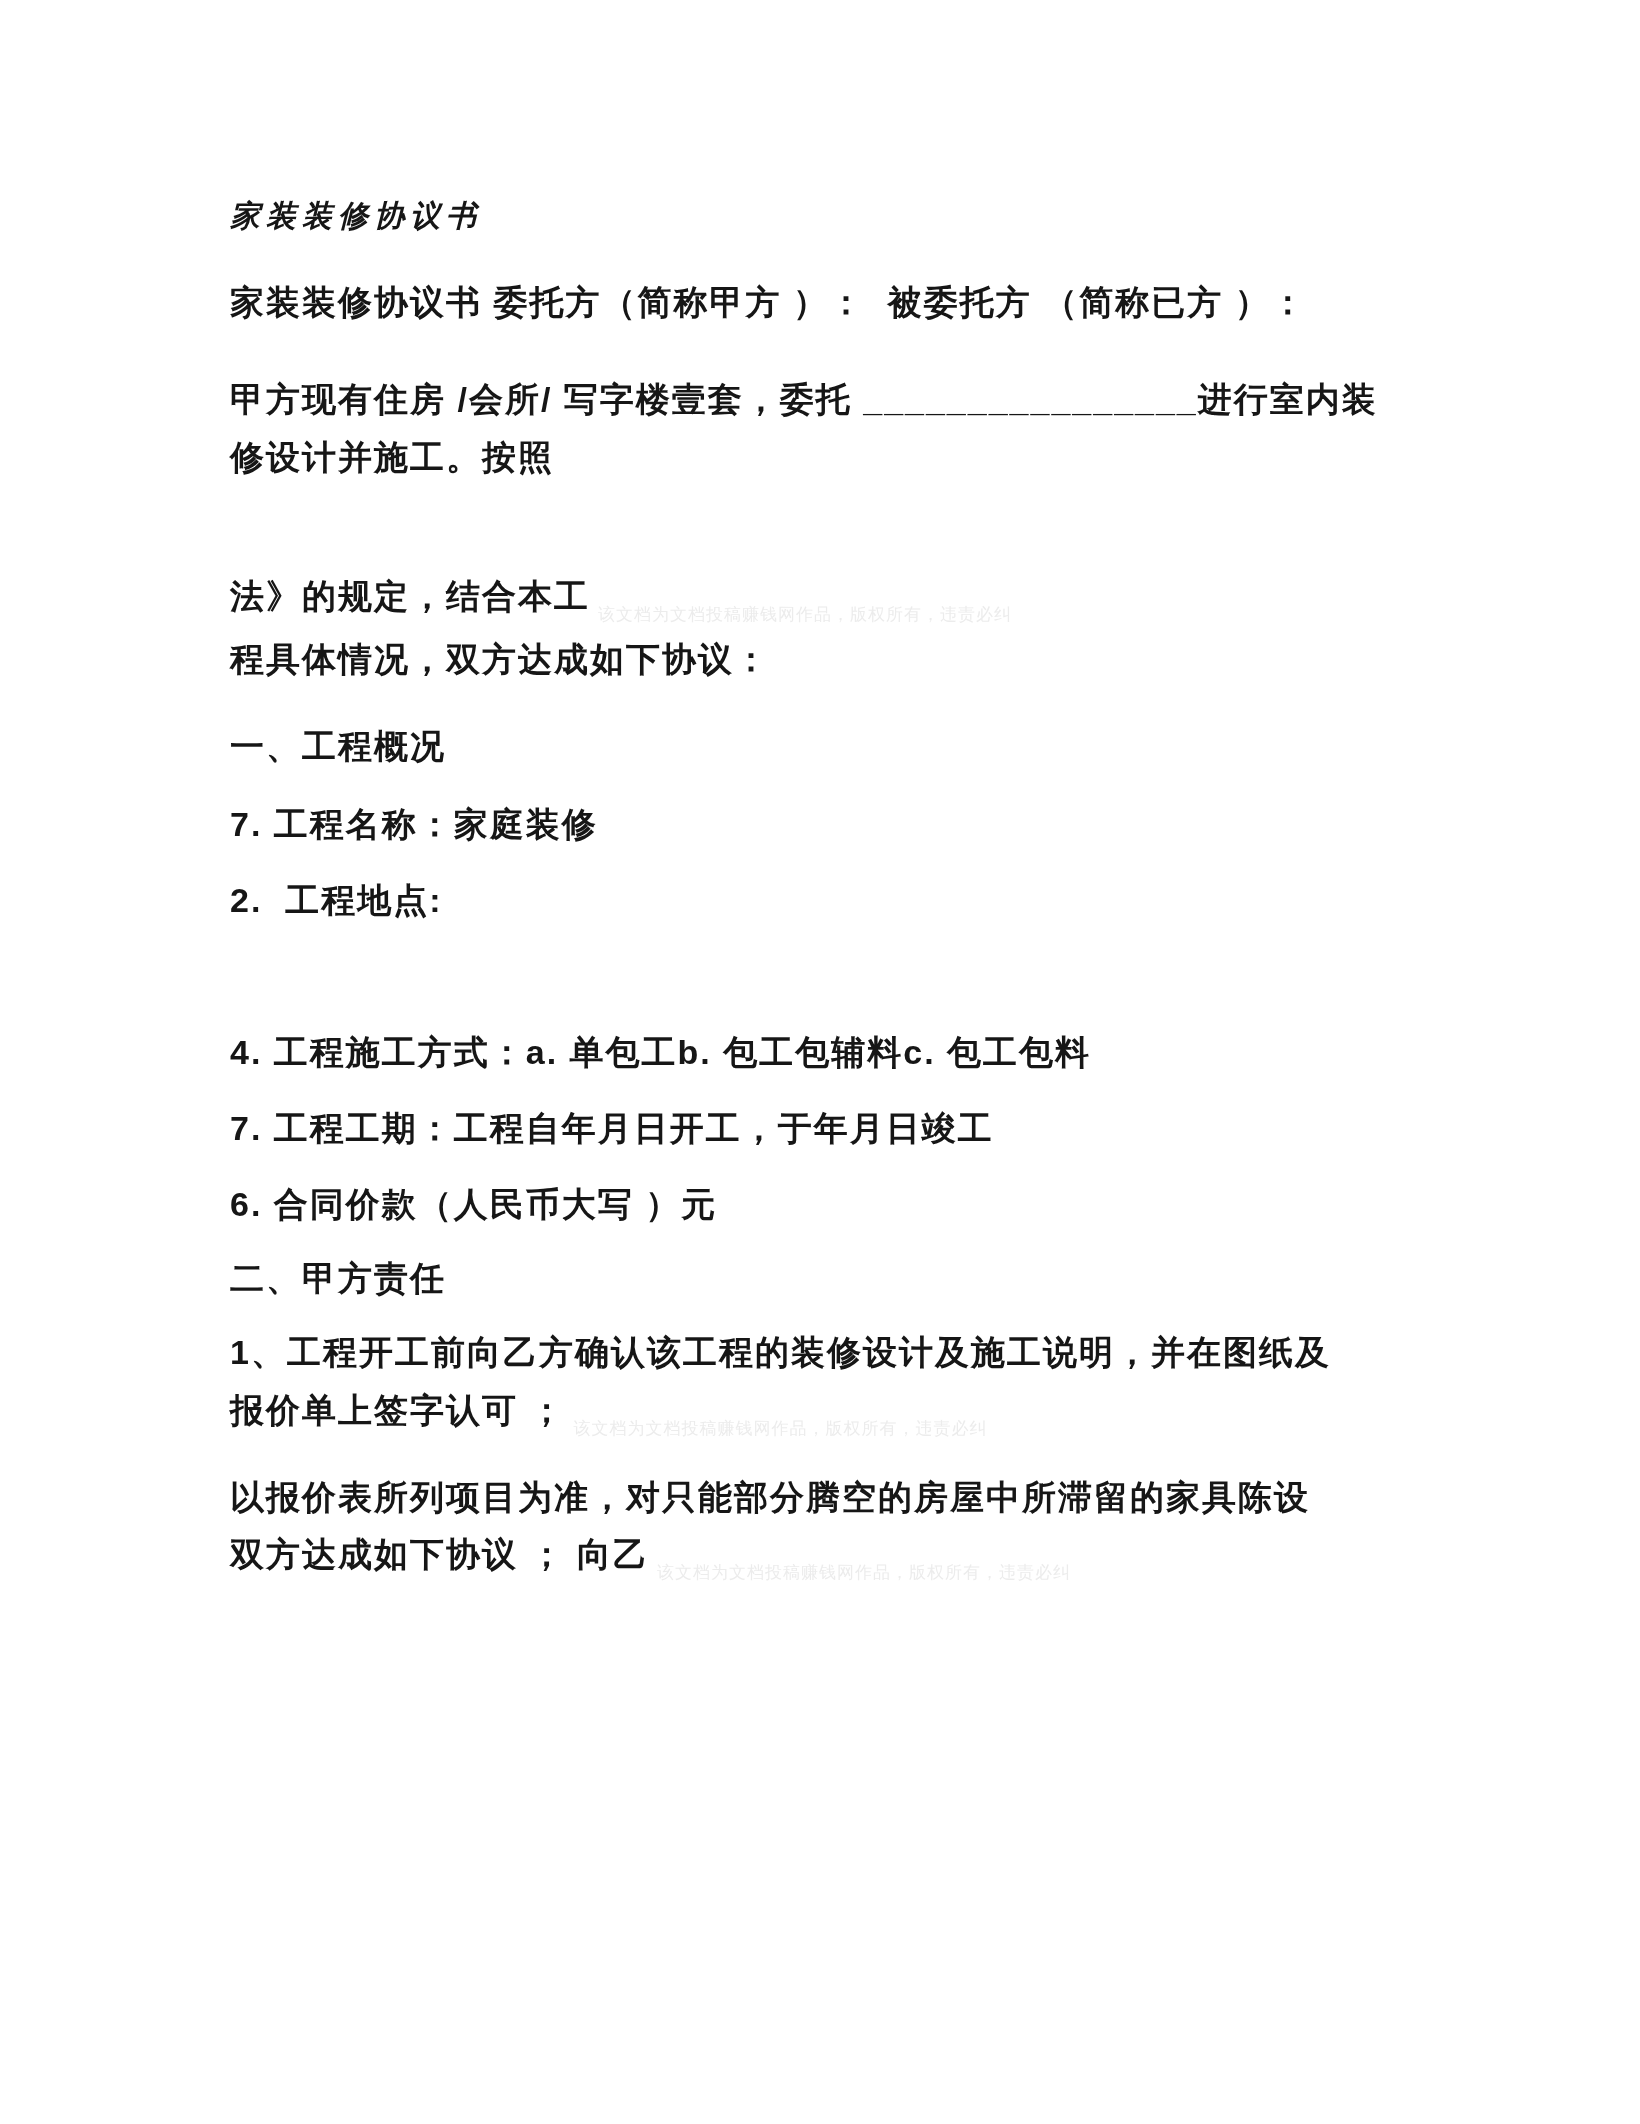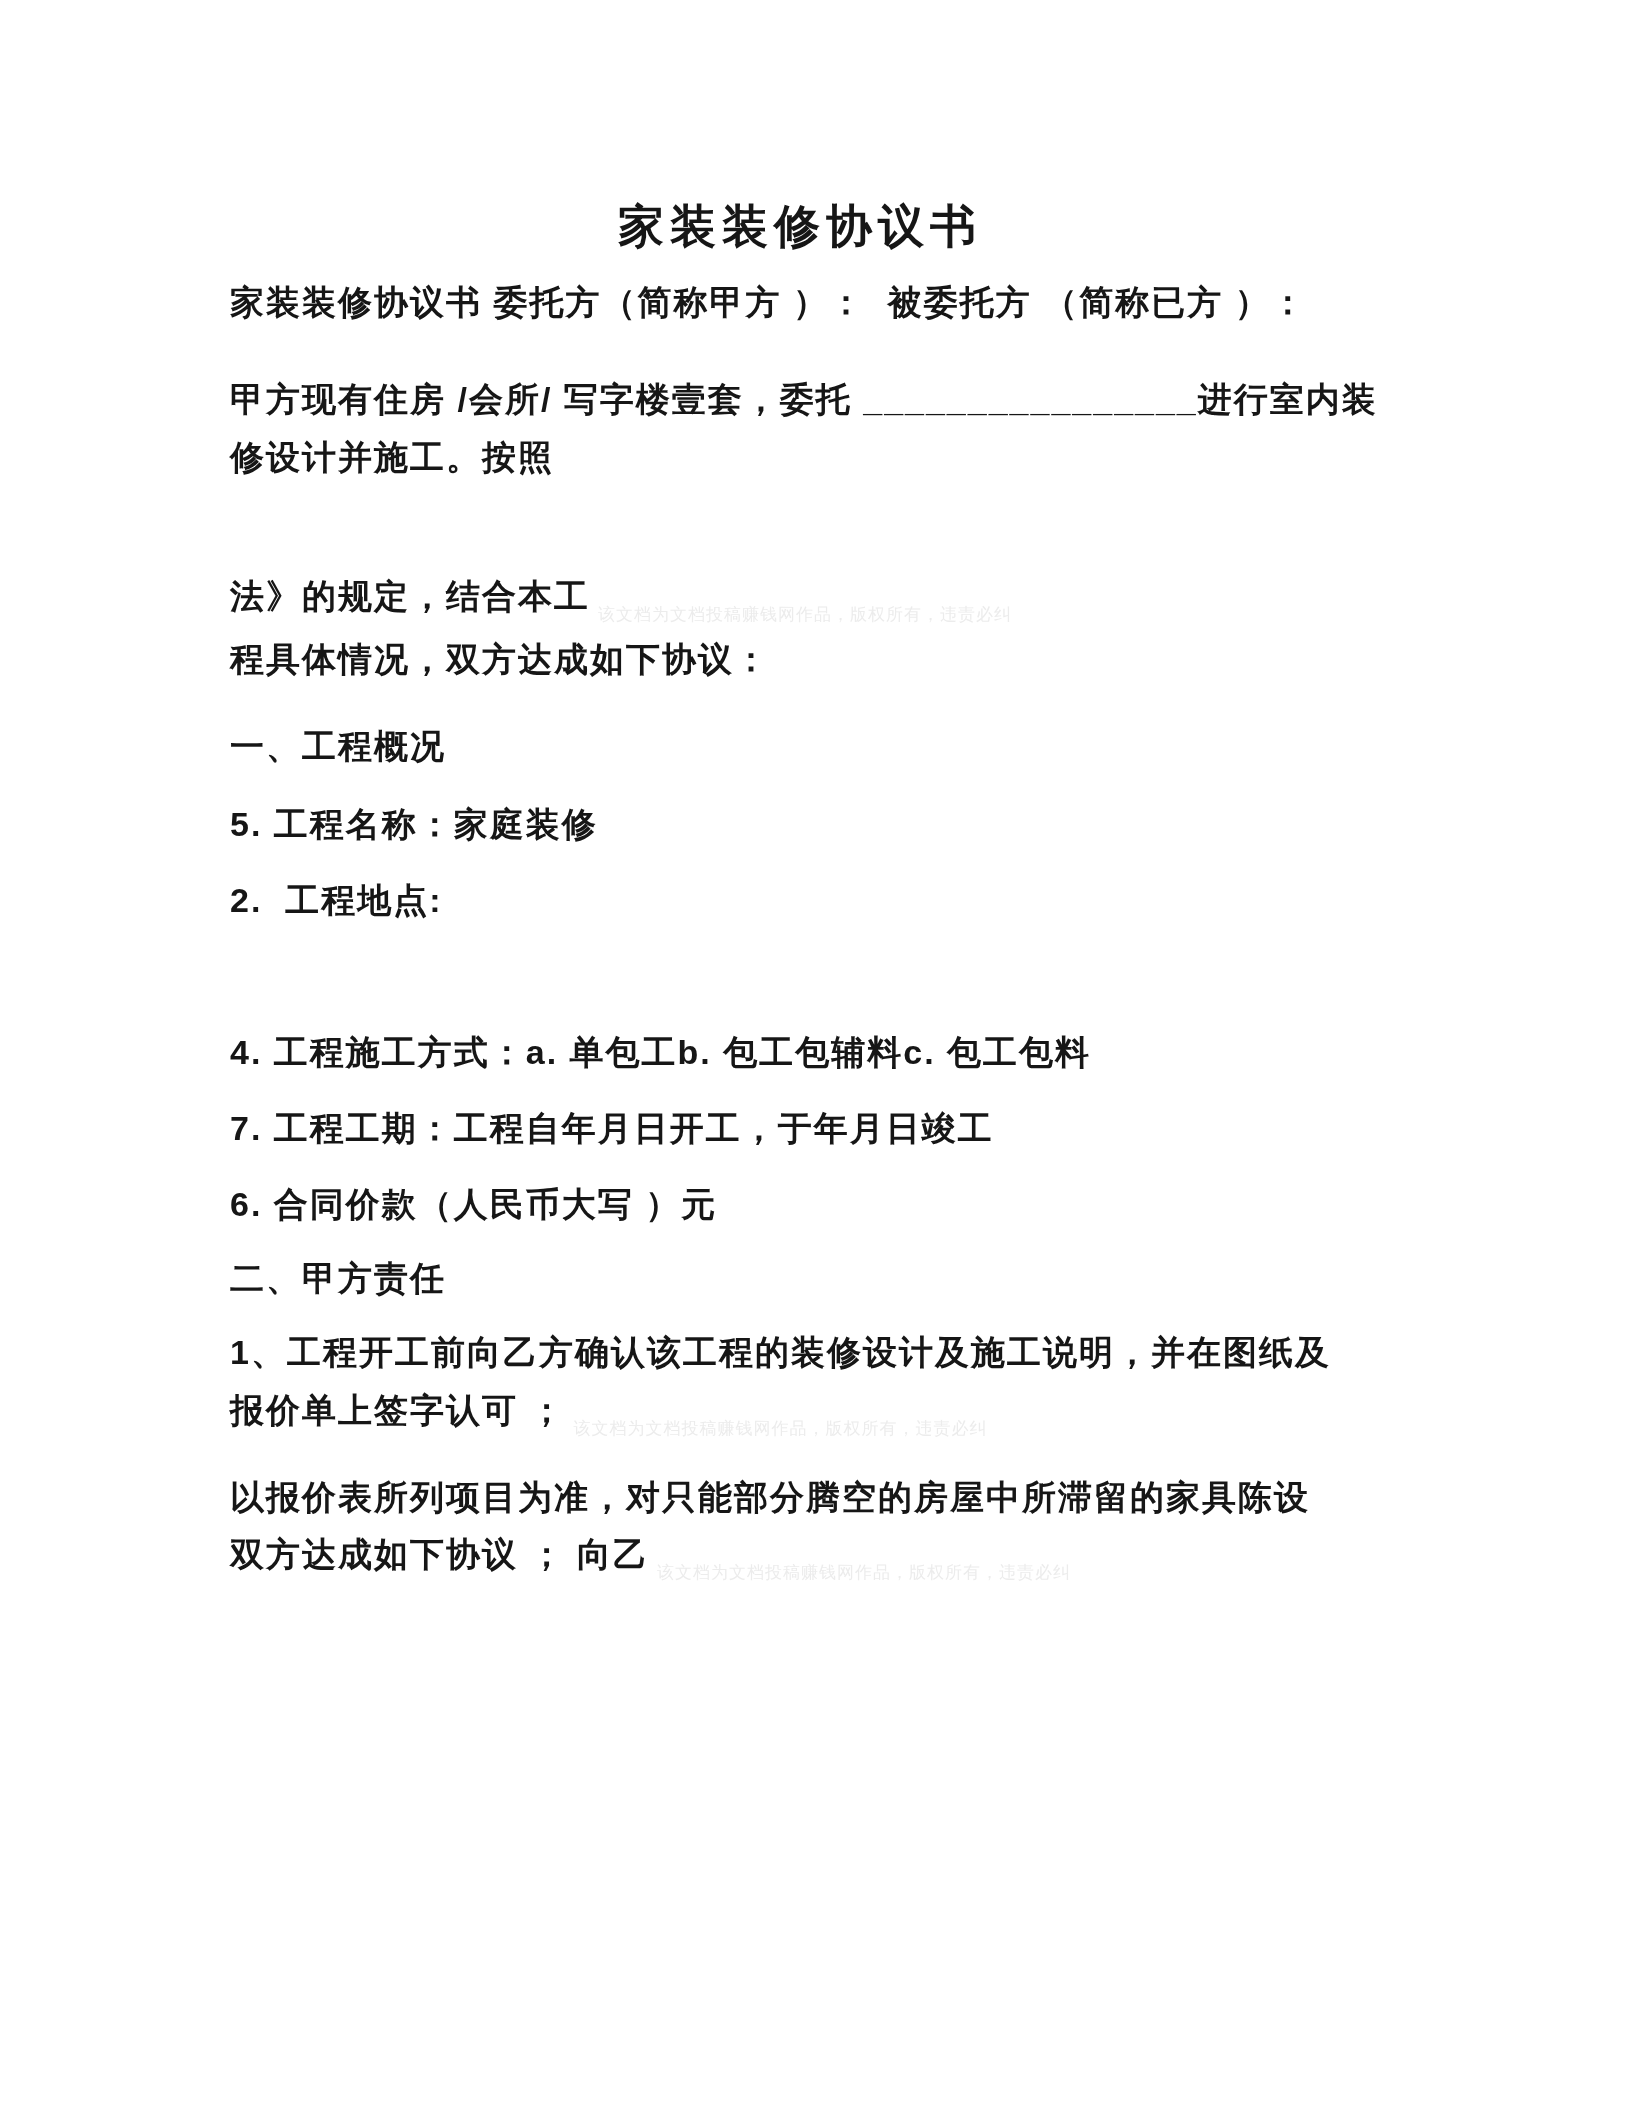--- a/index.html
+++ b/index.html
@@ -21,25 +21,26 @@
     left: 230px;
     top: 0;
     width: 1140px;
     height: 100%;
   }
   .doc-title {
     position: absolute;
     left: 0;
     top: 196px;
     width: 100%;
-    text-align: center;
-    font-size: 46px;
+    text-align: left;
+    font-size: 30px;
     font-weight: 700;
     letter-spacing: 6px;
     white-space: pre;
+    font-style: italic;
   }
   .line {
     position: absolute;
     left: 0;
     font-size: 34px;
     font-weight: 600;
     letter-spacing: 2px;
     line-height: 1.1;
     white-space: pre;
   }
@@ -68,21 +69,21 @@
 
     <div class="line" style="top:439px"><span>修设计并施工。按照</span></div>
 
 
     <div class="line" style="top:578px"><span>法》的规定，结合本工</span><span class="wm">该文档为文档投稿赚钱网作品，版权所有，违责必纠</span></div>
 
     <div class="line" style="top:641px"><span>程具体情况，双方达成如下协议：</span></div>
 
     <div class="line" style="top:728px"><span>一、工程概况</span></div>
 
-    <div class="line" style="top:806px"><span>5. 工程名称：家庭装修</span></div>
+    <div class="line" style="top:806px"><span>7. 工程名称：家庭装修</span></div>
 
     <div class="line" style="top:882px"><span>2.  工程地点:</span></div>
 
 
     <div class="line" style="top:1034px"><span>4. 工程施工方式：a. 单包工b. 包工包辅料c. 包工包料</span></div>
 
     <div class="line" style="top:1110px"><span>7. 工程工期：工程自年月日开工，于年月日竣工</span></div>
 
     <div class="line" style="top:1186px"><span>6. 合同价款（人民币大写 ）元</span></div>
 

